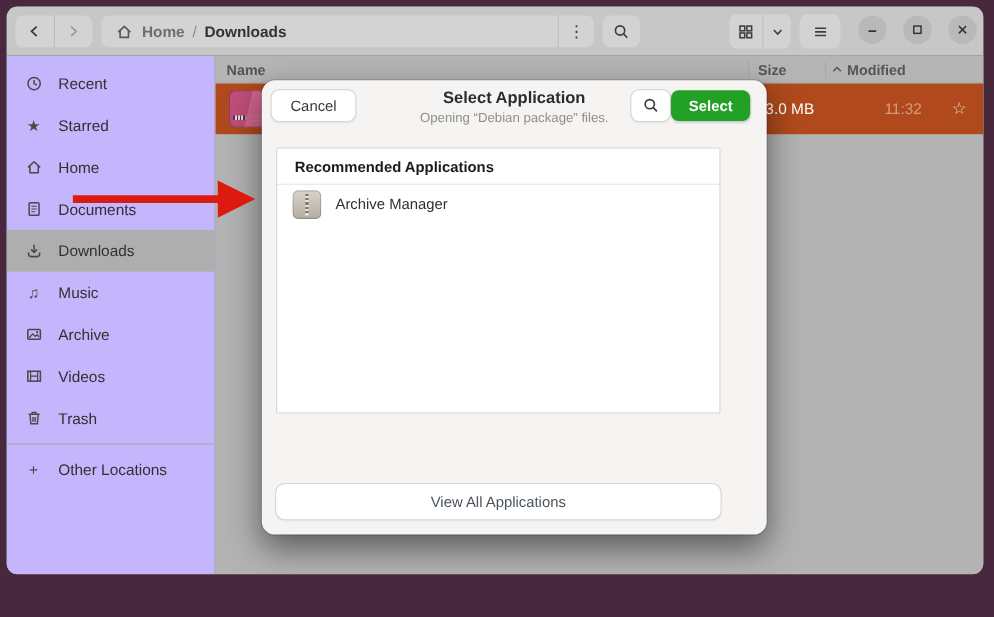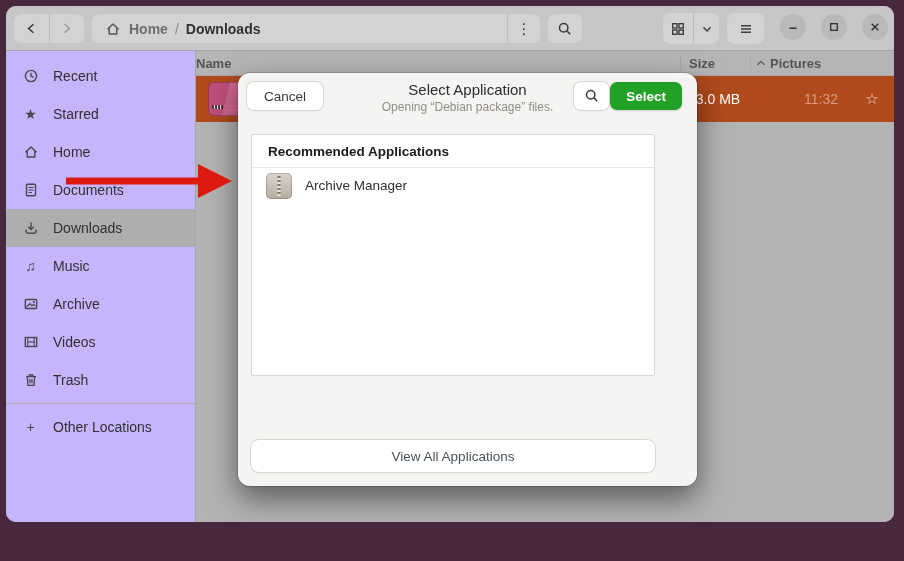--- a/index.html
+++ b/index.html
@@ -45,21 +45,21 @@
   .sb-label{font-size:14px;color:#313131;}
   .sb-icon{width:17px;height:17px;display:flex;align-items:center;justify-content:center;
            color:#4a4a4a;font-size:14px;line-height:1;}
   .sb-sep{height:1px;background:#aaaaaa;margin:4px 0;}
 
   
   .content{position:absolute;left:190px;top:45px;right:0;bottom:0;background:#b3b3b3;}
   .list-header{position:absolute;left:0;top:0;right:0;height:25px;background:#b5b5b5;
                border-bottom:1px solid #a6a6a6;display:flex;align-items:center;
                box-sizing:border-box;font-size:13px;font-weight:bold;color:#555;}
-  .col-name{flex:1;}
+  .col-name{flex:1;padding-left:10px;}
   .col-size{width:70px;border-left:1px solid #a8a8a8;padding-left:8px;box-sizing:border-box;}
   .col-mod{width:100px;border-left:1px solid #a8a8a8;padding-left:4px;box-sizing:border-box;
            display:flex;align-items:center;gap:3px;}
   .col-star{width:44px;border-left:1px solid #a8a8a8;box-sizing:border-box;
             display:flex;align-items:center;justify-content:center;}
   .file-row{position:absolute;left:0;top:25px;right:0;height:46px;background:#b04a1c;
             display:flex;align-items:center;font-size:14px;color:#f3ded3;}
   .frow-name{flex:1;display:flex;align-items:center;gap:10px;padding-left:12px;overflow:hidden;}
   .frow-size{width:70px;padding-left:8px;box-sizing:border-box;color:#ffffff;}
   .frow-mod{width:100px;box-sizing:border-box;text-align:right;padding-right:12px;color:#d69a80;}
@@ -83,21 +83,21 @@
   .dialog{position:absolute;left:238px;top:73px;width:430px;height:413px;background:#f5f4f2;
           border-radius:12px;box-shadow:0 12px 30px rgba(0,0,0,.5),0 0 0 1px rgba(0,0,0,.15);
           z-index:40;padding-left:29px;}
   .dlg-header{position:absolute;left:0;top:0;right:0;height:54px;}
   .btn{border:none;font-family:inherit;font-size:13.5px;border-radius:7px;height:28px;
        display:flex;align-items:center;justify-content:center;box-sizing:border-box;}
   .btn-cancel{position:absolute;left:9px;top:9px;padding:0 17px;background:#ffffff;
        color:#3a3a3a;box-shadow:0 0 0 1px #d9d7d4,0 1px 2px rgba(0,0,0,.08);}
   .dlg-titles{position:absolute;left:50%;top:8px;transform:translateX(-50%);
        text-align:center;white-space:nowrap;}
-  .dlg-title{font-size:15px;font-weight:normal;color:#2c2c2c;}
+  .dlg-title{font-size:15px;font-weight:bold;color:#2c2c2c;}
   .dlg-subtitle{font-size:12px;color:#8f8d8a;margin-top:2px;}
   .btn-search{position:absolute;right:88px;top:9px;width:35px;background:#ffffff;color:#3a3a3a;
        box-shadow:0 0 0 1px #d9d7d4,0 1px 2px rgba(0,0,0,.08);}
   .btn-select{position:absolute;right:15px;top:9px;padding:0 16px;background:#23a127;
        color:#ffffff;font-weight:bold;box-shadow:0 1px 2px rgba(0,0,0,.15);}
 
   .app-card{position:absolute;left:13px;top:61px;width:404px;height:242px;background:#ffffff;
        border:1px solid #d8d6d3;border-radius:2px;box-sizing:border-box;overflow:hidden;}
   .card-section{height:33px;display:flex;align-items:center;padding-left:16px;
        font-size:13.5px;font-weight:bold;color:#1b1b1b;border-bottom:1px solid #e7e7e7;
@@ -334,21 +334,21 @@
     <div class="content">
       <div class="list-header">
         <div class="col-name">Name</div>
         <div class="col-size">Size</div>
         <div class="col-mod">
           <span>
             <svg width="12" height="12" viewBox="0 0 14 14">
                 <polyline points="3,9 7,5 11,9" fill="none" stroke="#555" stroke-width="1.5"></polyline>
               </svg>
           </span>
-          <span>Pictures</span>
+          <span>Modified</span>
         </div>
         <div class="col-star"></div>
       </div>
 
       <div class="file-row">
         <div class="frow-name">
           <span class="deb-icon"></span>
           <span>mind-work-ai-studio_arm64.deb</span>
         </div>
         <div class="frow-size">23.0 MB</div>

